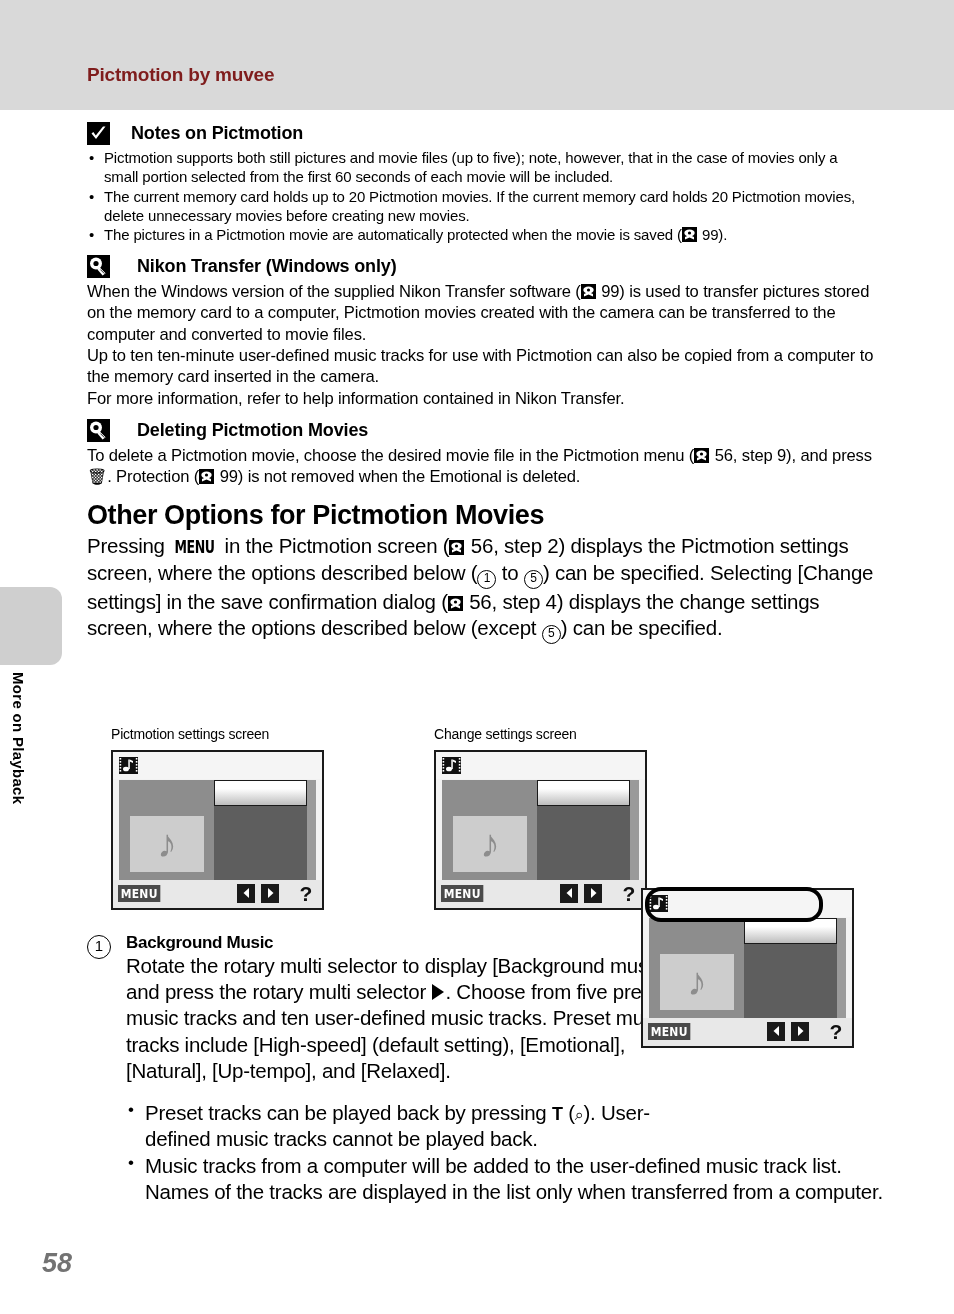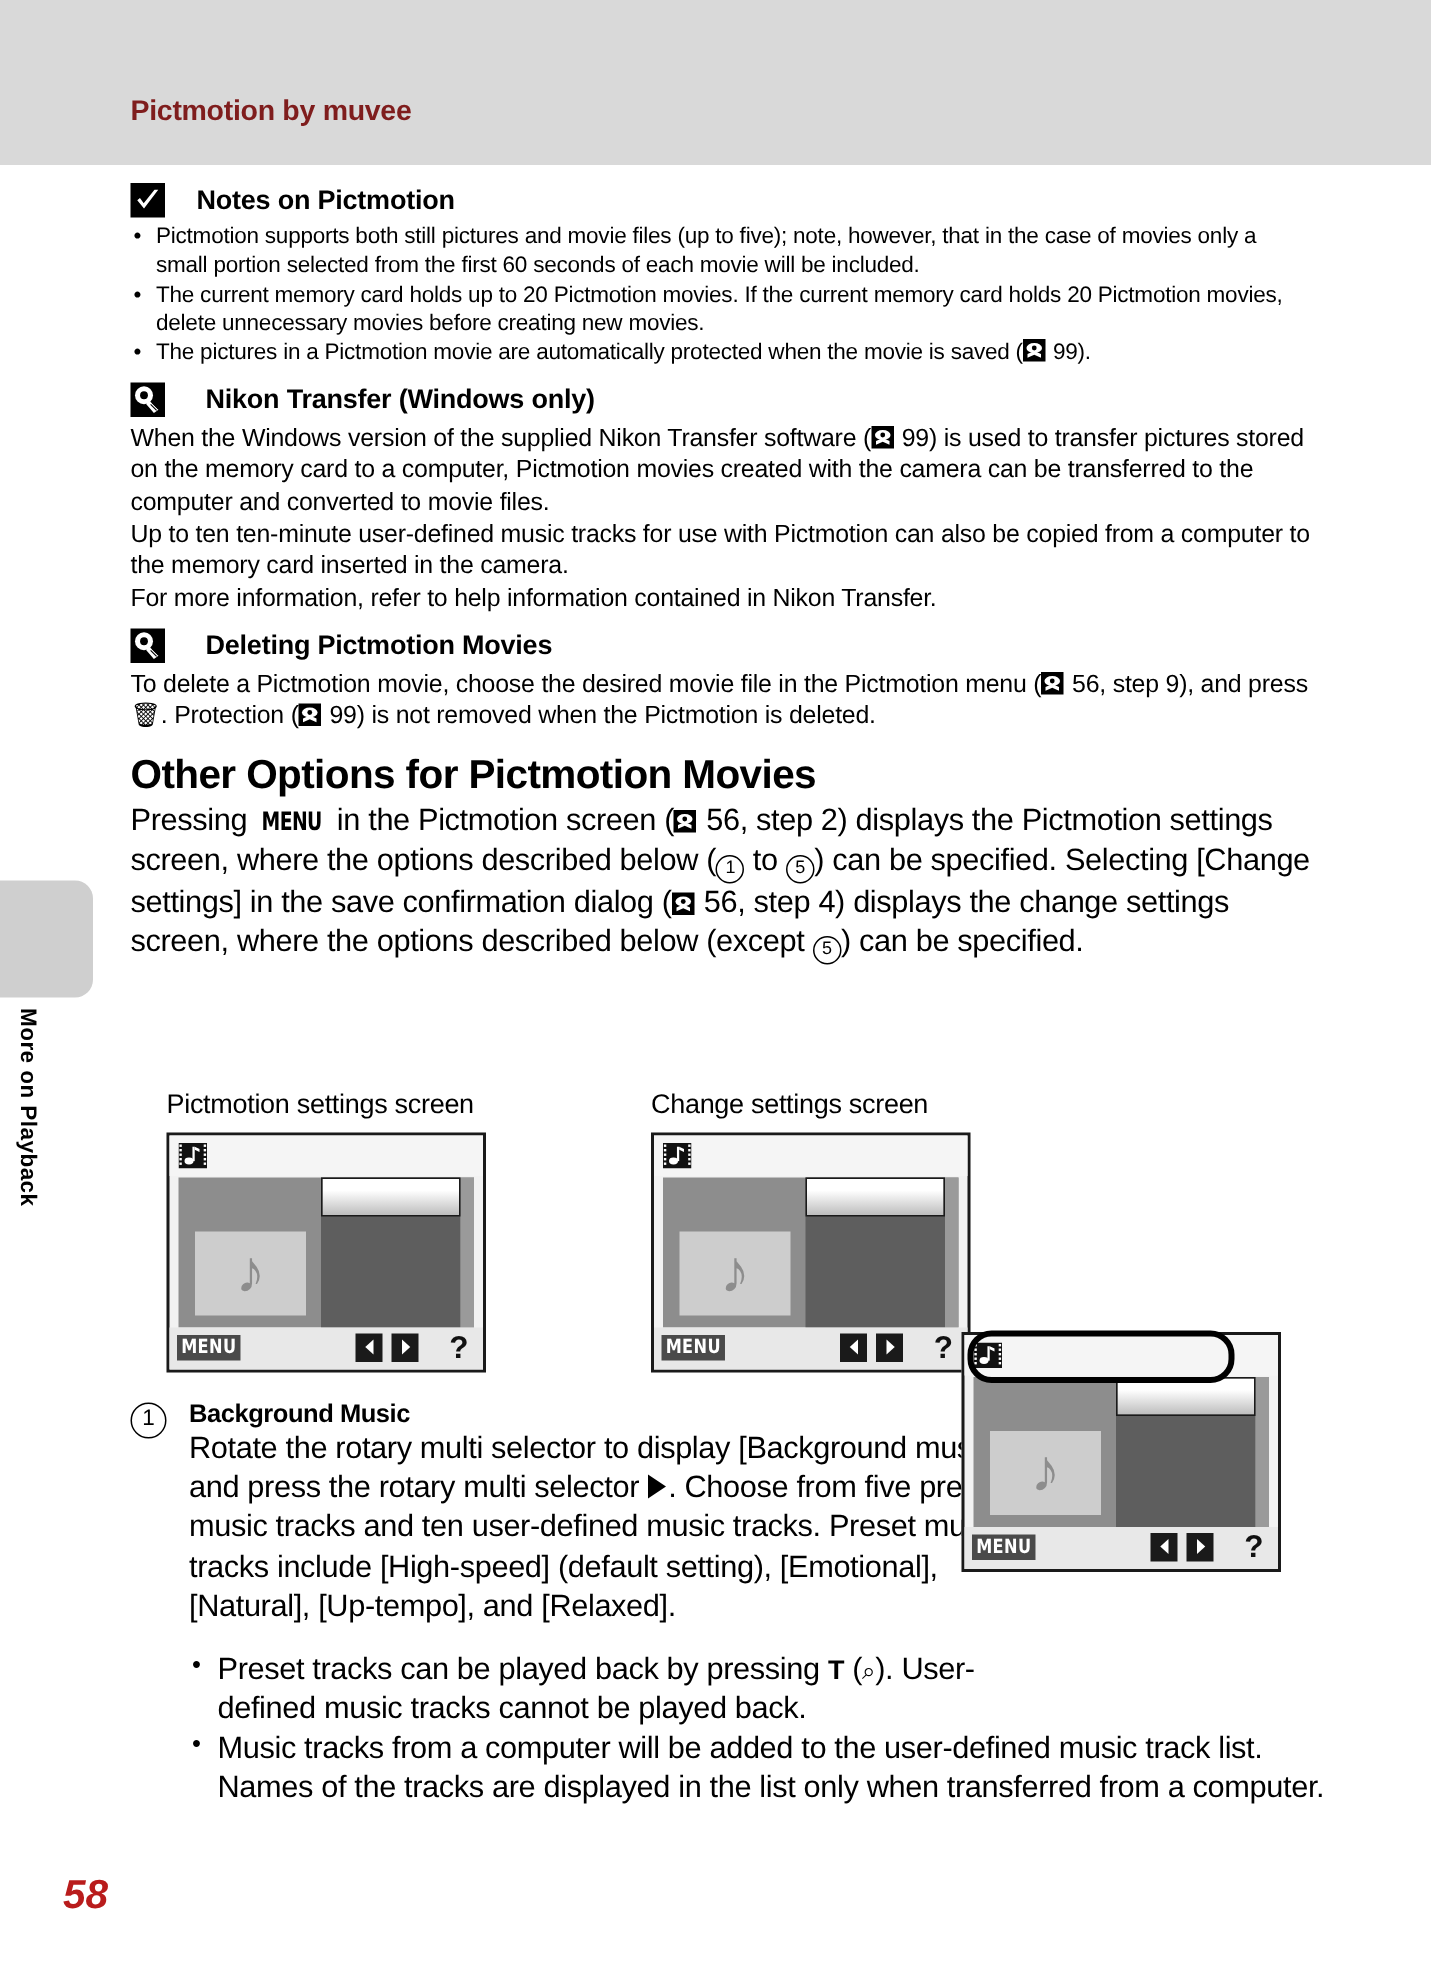--- a/index.html
+++ b/index.html
@@ -58,21 +58,21 @@
   }
 
   
   .page-number {
     position: absolute;
     left: 42px;
     top: 1248px;
     font-size: 27px;
     font-weight: bold;
     font-style: italic;
-    color: #b91c1c;
+    color: #737373;
   }
 
   
   .content {
     position: absolute;
     left: 87px;
     top: 122px;
     width: 787px;
   }
 
@@ -183,21 +183,21 @@
     margin: 0;
   }
 
   
   .screens-row {
     position: absolute;
     left: 0; top: 604px;
     width: 787px;
   }
   .screen-caption {
-    font-size: 18px;
+    font-size: 14px;
     letter-spacing: -0.2px;
     margin-bottom: 8px;
   }
   .cam {
     position: relative;
     width: 213px;
     height: 160px;
     border: 2px solid #1a1a1a;
     background: #f2f2f2;
     box-sizing: border-box;
@@ -414,21 +414,21 @@
     <span class="head-text">Deleting Pictmotion Movies</span>
   </div>
   <p class="para"><span>To delete a Pictmotion movie, choose the desired movie file in the Pictmotion menu (</span><span class="ref-icon"><svg width="15" height="15" viewBox="0 0 15 15">
           <ellipse cx="7.5" cy="6" rx="5.2" ry="3.4" fill="#fff"></ellipse>
           <circle cx="7.5" cy="6" r="1.6" fill="#000"></circle>
           <path d="M3 10 L7.5 8 L12 10 L12 12.5 L7.5 10.5 L3 12.5 Z" fill="#fff"></path>
         </svg></span> <span>56</span><span>, step 9), and press </span><span class="trash-glyph">🗑</span><span>. Protection (</span><span class="ref-icon"><svg width="15" height="15" viewBox="0 0 15 15">
           <ellipse cx="7.5" cy="6" rx="5.2" ry="3.4" fill="#fff"></ellipse>
           <circle cx="7.5" cy="6" r="1.6" fill="#000"></circle>
           <path d="M3 10 L7.5 8 L12 10 L12 12.5 L7.5 10.5 L3 12.5 Z" fill="#fff"></path>
-        </svg></span> <span>99</span><span>) is not removed when the Pictmotion is deleted.</span></p>
+        </svg></span> <span>99</span><span>) is not removed when the Emotional is deleted.</span></p>
 
   <div class="gap-12"></div>
 
   <h1 class="section-title">Other Options for Pictmotion Movies</h1>
   <p class="section-para"><span>Pressing </span><span class="menu-glyph">MENU</span><span> in the Pictmotion screen (</span><span class="ref-icon"><svg width="15" height="15" viewBox="0 0 15 15">
           <ellipse cx="7.5" cy="6" rx="5.2" ry="3.4" fill="#fff"></ellipse>
           <circle cx="7.5" cy="6" r="1.6" fill="#000"></circle>
           <path d="M3 10 L7.5 8 L12 10 L12 12.5 L7.5 10.5 L3 12.5 Z" fill="#fff"></path>
         </svg></span> <span>56</span><span>, step 2) displays the Pictmotion settings screen, where the options described below (</span><span class="circ-num">1</span><span> to </span><span class="circ-num">5</span><span>) can be specified. Selecting [Change settings] in the save confirmation dialog (</span><span class="ref-icon"><svg width="15" height="15" viewBox="0 0 15 15">
           <ellipse cx="7.5" cy="6" rx="5.2" ry="3.4" fill="#fff"></ellipse>

